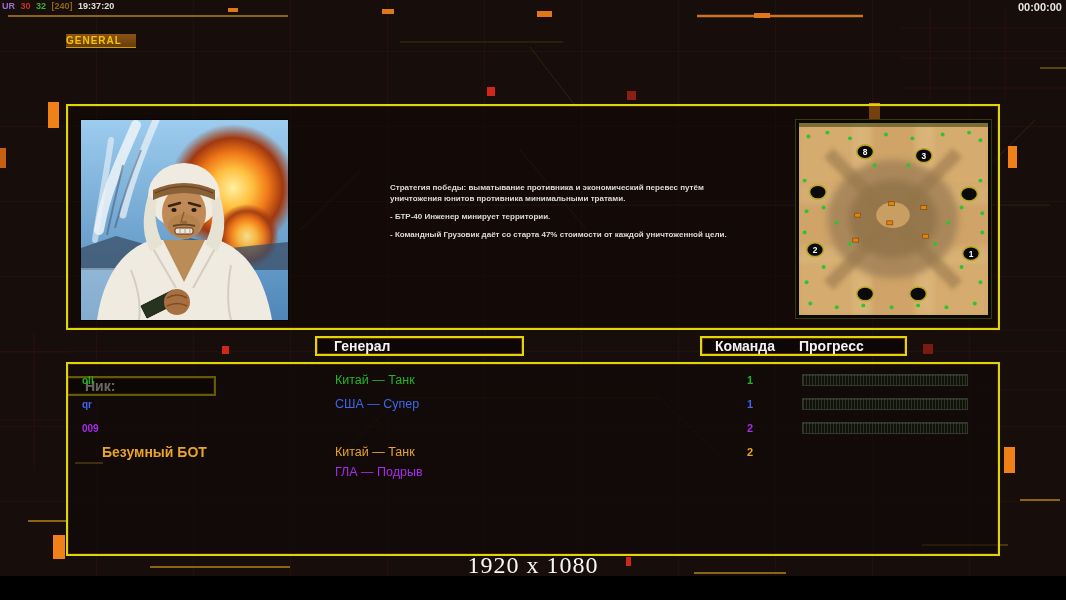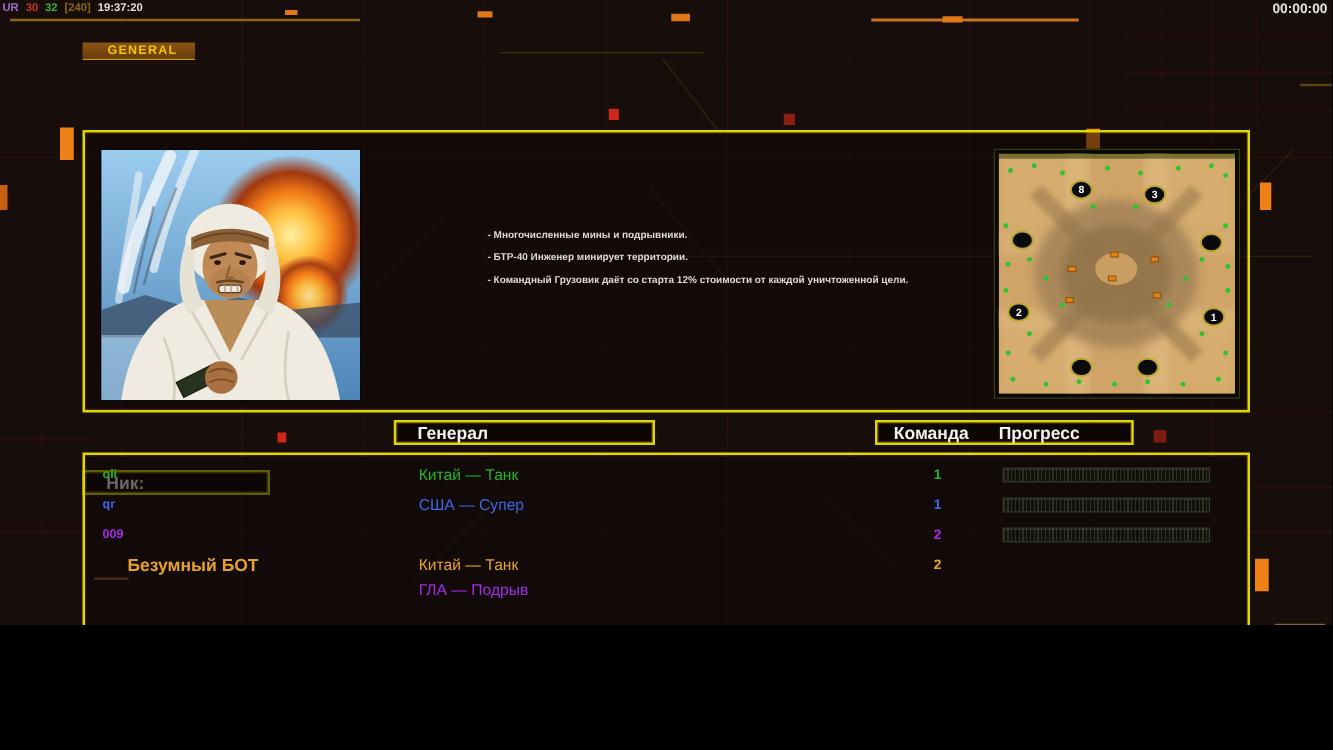--- a/index.html
+++ b/index.html
@@ -1,17 +1,17 @@
 <!DOCTYPE html>
 <html><head>
 <meta charset="utf-8">
 <style>
   html,body{margin:0;padding:0;background:#000;}
   .screen{
-    position:relative;width:1066px;height:500px;overflow:hidden;
+    position:relative;width:1066px;height:576px;overflow:hidden;
     background:#170d0a;
     font-family:"Liberation Sans",sans-serif;
     text-decoration:underline;
     -webkit-font-smoothing:antialiased;
   }
   .screen::before{
     content:"";position:absolute;inset:0;pointer-events:none;
     background-image:
       repeating-linear-gradient(0deg, transparent 0 74px, rgba(150,40,25,0.10) 74px 75px),
       repeating-linear-gradient(90deg, transparent 0 96px, rgba(150,40,25,0.10) 96px 97px);
@@ -21,21 +21,21 @@
   
   .status-left{position:absolute;left:2px;top:1px;font-size:9px;font-weight:bold;letter-spacing:0;white-space:nowrap;}
   .status-left span{margin-right:3px;}
   .timer{position:absolute;right:4px;top:1px;font-size:11px;font-weight:bold;color:#e6e6e0;}
 
   
   .general-tab{
     position:absolute;left:66px;top:34px;width:70px;height:13px;
     background:linear-gradient(#8a5414,#693c0e);
     border-bottom:1px solid #caa000;
-    color:#f5c400;font-size:10px;font-weight:bold;letter-spacing:1px;line-height:13px;padding-left:20px;
+    color:#f5c400;font-size:10px;font-weight:bold;letter-spacing:1px;line-height:13px;padding-left:0;
   }
   .title-box{
     position:absolute;left:66px;top:48px;width:367px;height:26px;
     border:2px solid #ddd900;background:rgba(12,6,4,0.72);
     box-shadow:inset 0 0 0 1px rgba(140,60,0,0.5);
     color:#fff;font-size:24px;font-weight:bold;letter-spacing:2px;line-height:27px;padding-left:9px;
     white-space:nowrap;overflow:hidden;
   }
 
   
@@ -212,23 +212,23 @@
       <path d="M103,92 L100,102 L106,102" stroke="#8a5e34" stroke-width="1.5" fill="none"></path>
       <path d="M92,106 Q103,103 114,106" stroke="#6a4224" stroke-width="2" fill="none"></path>
       <rect x="94" y="108" width="18" height="6" rx="2" fill="#f0e8dc" stroke="#5a3420"></rect>
       <path d="M99,108 V114 M104,108 V114 M109,108 V114" stroke="#b09880" stroke-width="1"></path>
       <path d="M60,186 L92,170 L98,182 L66,198 Z" fill="#27331e" stroke="#141e10"></path>
       <circle cx="96" cy="182" r="13" fill="#a87040"></circle>
       <path d="M86,178 Q96,172 106,178 M86,186 Q96,181 106,186" stroke="#7a4e28" stroke-width="1.5" fill="none"></path>
     </svg>
 
     <div class="strategy">
-      <p>- Многочисленные мины и подрывники.</p>
+      <p>Стратегия победы: выматывание противника и экономический перевес путём уничтожения юнитов противника минимальными тратами.</p>
       <p>- БТР-40 Инженер минирует территории.</p>
-      <p>- Командный Грузовик даёт со старта 12% стоимости от каждой уничтоженной цели.</p>
+      <p>- Командный Грузовик даёт со старта 47% стоимости от каждой уничтоженной цели.</p>
     </div>
 
     <div class="map-box">
       <svg id="map-svg" width="189" height="192" viewBox="0 0 191 194">
         <defs>
           <filter id="soft">
               <feGaussianBlur stdDeviation="4"></feGaussianBlur>
             </filter>
           <filter id="soft2">
               <feGaussianBlur stdDeviation="2"></feGaussianBlur>
@@ -349,14 +349,15 @@
           <div class="p-progress"></div>
         </div>
         <div class="player-row" style="top: 76px;">
           <span class="p-name big" style="color: rgb(232, 163, 43); padding-left: 20px;">Безумный БОТ</span>
           <span class="p-general" style="color: rgb(232, 163, 43);">Китай — Танк</span>
           <span class="p-team" style="color: rgb(232, 163, 43);">2</span>
         </div>
       </div>
   </div>
 
+  <div class="resolution">1920 x 1080</div>
   <div class="bottom-line"></div>
 </div>
 
 </body></html>

